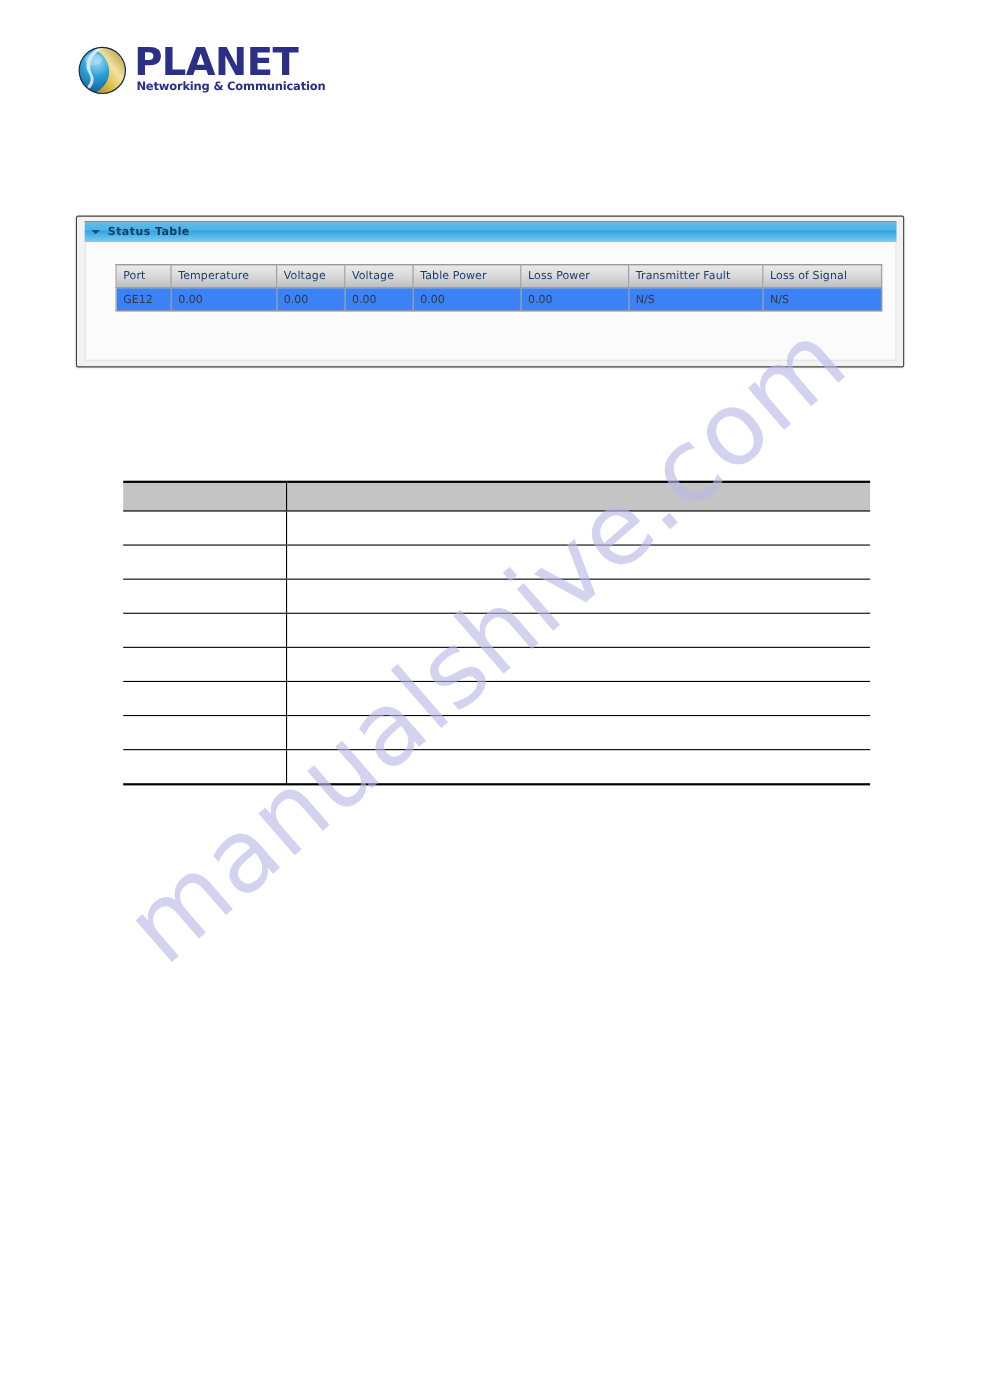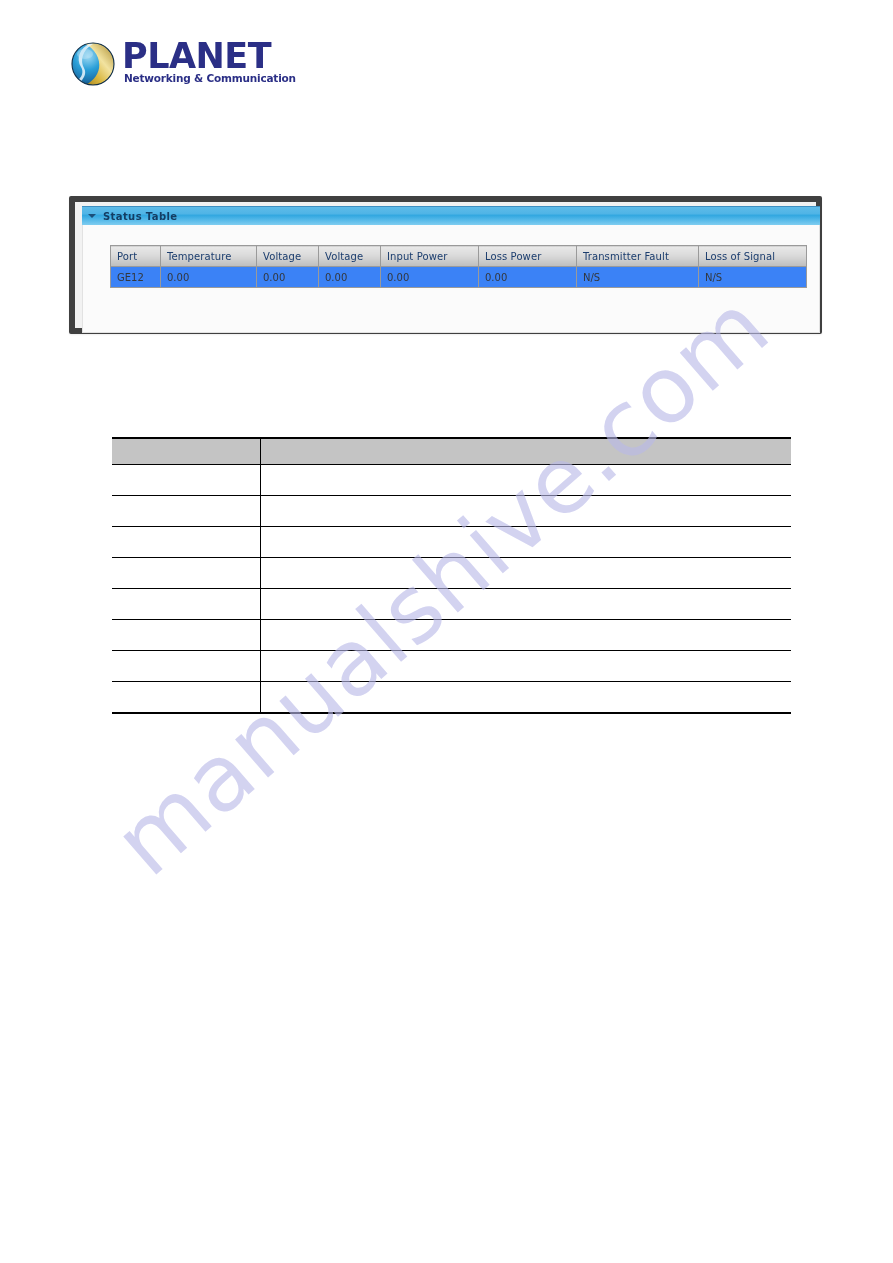--- a/index.html
+++ b/index.html
@@ -73,21 +73,21 @@
   }
 
   
   #status-panel {
     position: absolute;
     left: 69px;
     top: 196px;
     width: 753px;
     height: 138px;
     background: #f2f2f2;
-    border: 6px solid #404040;
+    border: 1px solid #404040;
     border-radius: 2px;
     box-sizing: border-box;
     z-index: 2;
     box-shadow: 0 1px 2px rgba(0,0,0,0.07);
   }
   #status-panel-header {
     position: absolute;
     left: 7px;
     top: 4px;
     width: 738px;
@@ -277,21 +277,21 @@
         <col style="width:98px">
         <col style="width:122px">
         <col style="width:108px">
       </colgroup>
       <thead>
         <tr>
           <th>Port</th>
           <th>Temperature</th>
           <th>Voltage</th>
           <th>Voltage</th>
-          <th>Input Power</th>
+          <th>Table Power</th>
           <th>Loss Power</th>
           <th>Transmitter Fault</th>
           <th>Loss of Signal</th>
         </tr>
       </thead>
       <tbody>
         <tr>
           <td>GE12</td>
           <td>0.00</td>
           <td>0.00</td>

